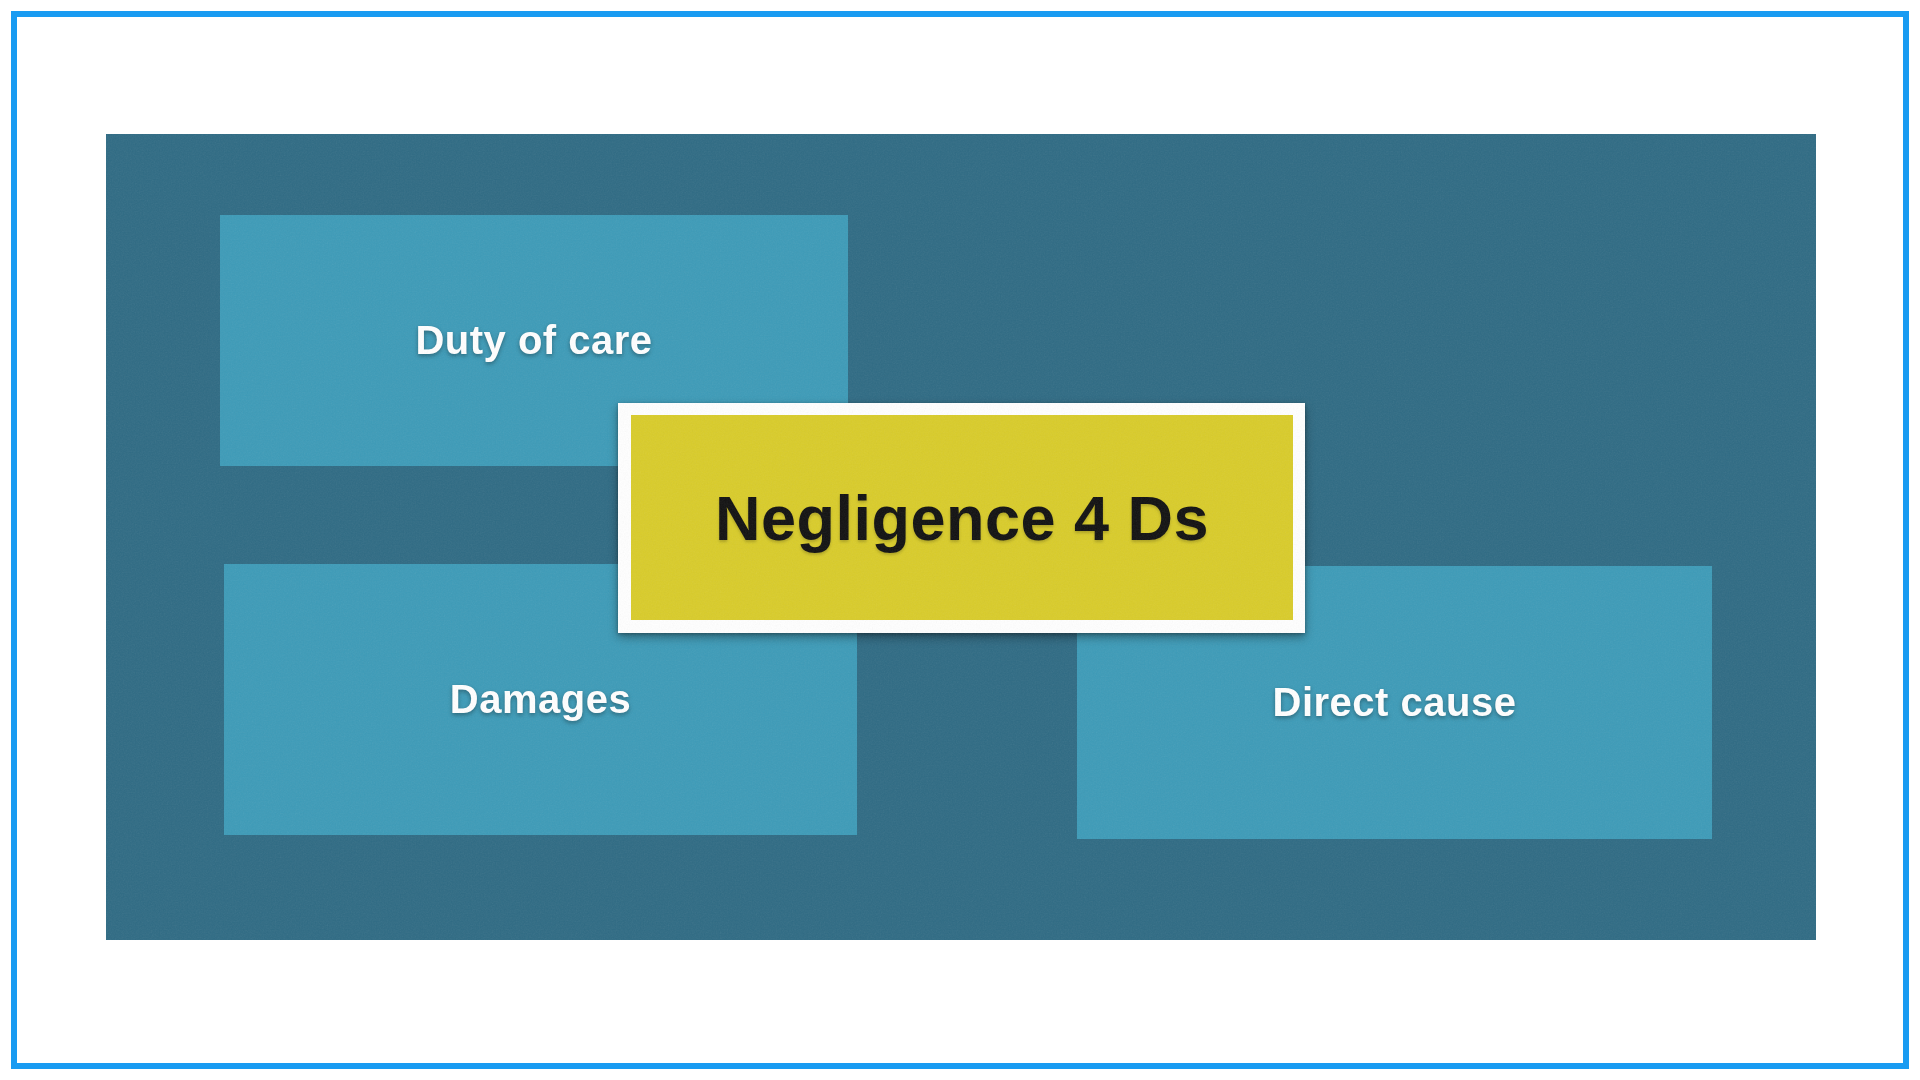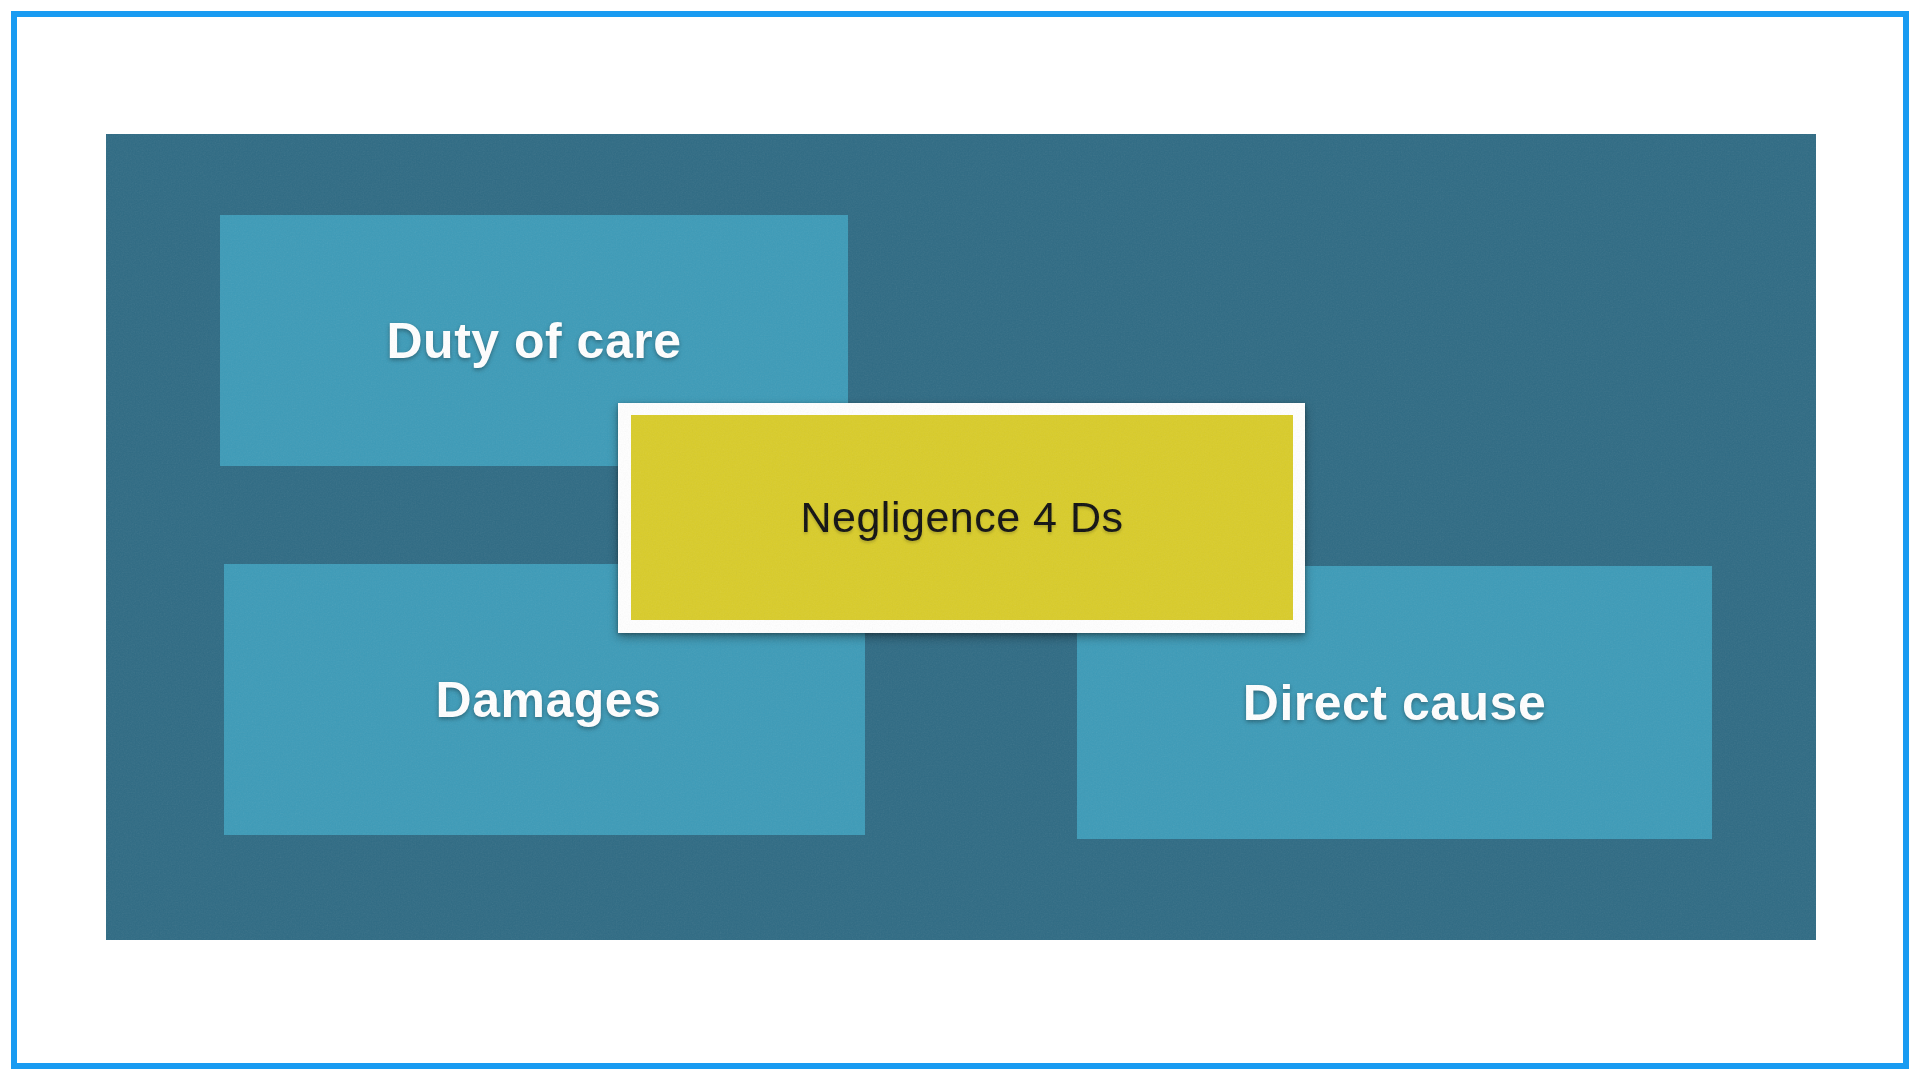--- a/index.html
+++ b/index.html
@@ -44,21 +44,21 @@
     align-items: center;
     justify-content: center;
     z-index: 2;
   }
   .quad-tl { left: 220px;  top: 215px; width: 628px; height: 251px; }
   .quad-tr { left: 1067px; top: 213px; width: 636px; height: 253px; }
   .quad-bl { left: 224px;  top: 564px; width: 633px; height: 271px; }
   .quad-br { left: 1077px; top: 566px; width: 635px; height: 273px; }
   .quad-label {
     color: #ffffff;
-    font-size: 50px;
+    font-size: 40px;
     font-weight: 700;
     letter-spacing: 0.5px;
     text-shadow: 0 2px 4px rgba(0,0,0,0.35);
     white-space: nowrap;
   }
   
   .center-box {
     position: absolute;
     left: 618px;
     top: 403px;
@@ -74,22 +74,22 @@
     top: 12px;
     right: 12px;
     bottom: 13px;
     background: #D9CC2A;
     display: flex;
     align-items: center;
     justify-content: center;
   }
   .center-label {
     color: #111111;
-    font-size: 43px;
-    font-weight: 400;
+    font-size: 63px;
+    font-weight: 700;
     letter-spacing: 0.5px;
     text-shadow: 0 2px 3px rgba(0,0,0,0.2);
     white-space: nowrap;
   }
   
   .grain {
     position: absolute;
     left: 106px;
     top: 134px;
     width: 1710px;
@@ -103,21 +103,21 @@
 
 <div class="stage">
 
   <div class="backdrop" data-bind-css="backgroundColor:slide.backdrop_color" style="background-color: rgb(47, 107, 132);"></div>
 
   <div class="quad quad-tl" data-bind-css="backgroundColor:slide.box_color" style="background-color: rgb(61, 155, 184);">
     <span class="quad-label" data-bind="slide.boxes.0.label" data-bind-css="color:slide.text_color" style="color: rgb(255, 255, 255);">Duty of care</span>
   </div>
 
 
-  <div class="quad quad-bl" data-bind-css="backgroundColor:slide.box_color" style="background-color: rgb(61, 155, 184); padding-left: 8px;">
+  <div class="quad quad-bl" data-bind-css="backgroundColor:slide.box_color" style="background-color: rgb(61, 155, 184);">
     <span class="quad-label" data-bind="slide.boxes.2.label" data-bind-css="color:slide.text_color" style="color: rgb(255, 255, 255);">Damages</span>
   </div>
 
   <div class="quad quad-br" data-bind-css="backgroundColor:slide.box_color" style="background-color: rgb(61, 155, 184);">
     <span class="quad-label" data-bind="slide.boxes.3.label" data-bind-css="color:slide.text_color" style="color: rgb(255, 255, 255);">Direct cause</span>
   </div>
 
   <div class="center-box" data-bind-css="backgroundColor:slide.center.frame_color" style="background-color: rgb(255, 255, 255);">
     <div class="center-fill" data-bind-css="backgroundColor:slide.center.fill_color" style="background-color: rgb(217, 204, 42);">
       <span class="center-label" data-bind="slide.center.label" data-bind-css="color:slide.center.text_color" style="color: rgb(17, 17, 17);">Negligence 4 Ds</span>

